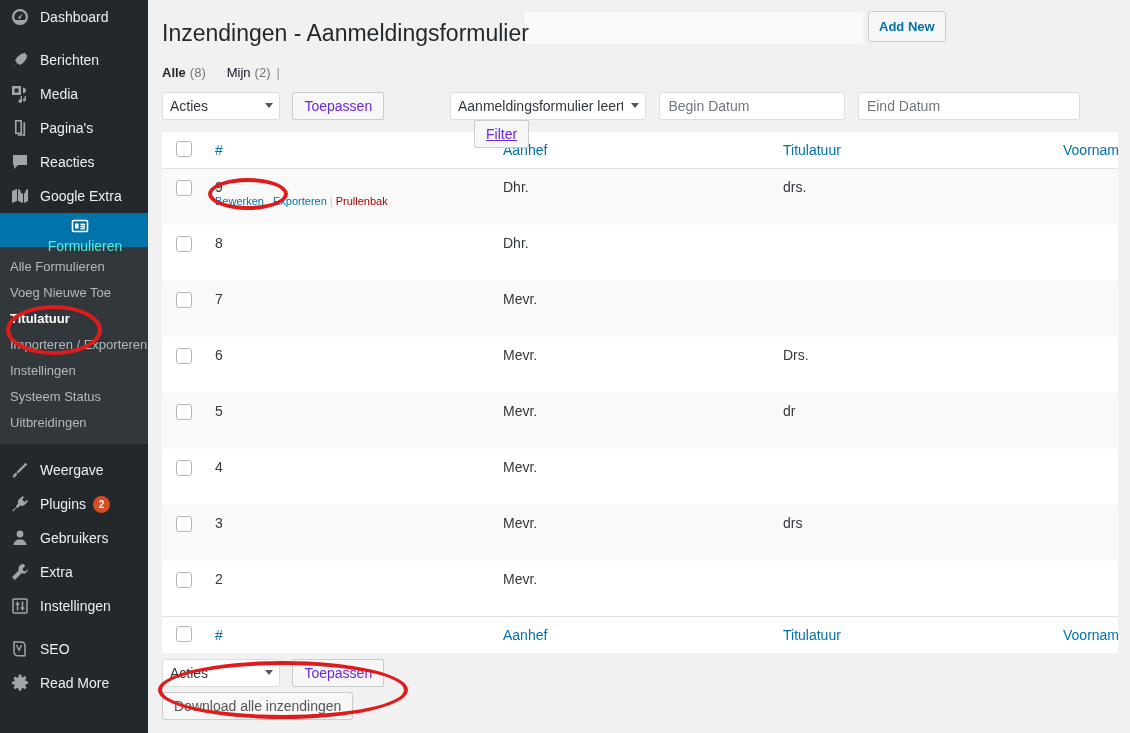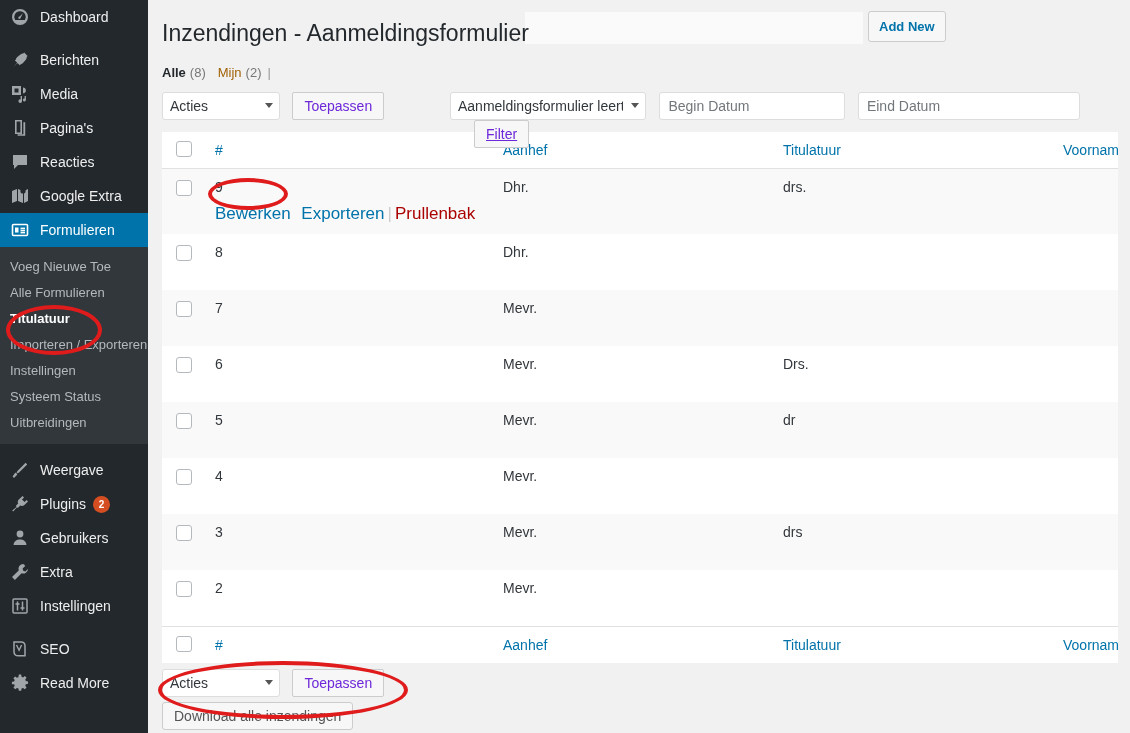--- a/index.html
+++ b/index.html
@@ -35,21 +35,22 @@
     width: 26px; height: 20px;
     display: flex; align-items: center; justify-content: flex-start;
     color: #a0a5aa;
     flex: 0 0 26px;
     margin-right: 4px;
   }
   .menu-item .mi-icon svg { display: block; }
   .menu-item .mi-label { font-size: 14px; line-height: 1; }
   .menu-item.current {
     background: #0073aa;
-    color: #ffffff;
+    color: #5eead4;
+    flex-direction: column;
   }
   .menu-item.current .mi-icon { color: #fff; }
   .menu-item.current:after {
     content: "";
     position: absolute; right: -8px; top: 50%;
     margin-top: -8px;
     border-style: solid;
     border-width: 8px 0 8px 8px;
     border-color: transparent transparent transparent #0073aa;
   }
@@ -129,21 +130,21 @@
     padding: 0;
     list-style: none;
     font-size: 13px;
     color: #555;
     line-height: 20px;
     display: flex;
     align-items: center;
   }
   .subsubsub li { display: inline-flex; align-items: center; }
   .subsubsub .view-label { color: #23282d; font-weight: bold; }
-  .subsubsub .view-label.link { color: #a16207; font-weight: normal; cursor: pointer; }
+  .subsubsub .view-label.link { color: #0f172a; font-weight: normal; cursor: pointer; margin-left: 9px; }
   .subsubsub .count { color: #777; margin-left: 4px; }
   .subsubsub .sep { margin: 0 6px; color: #999; }
 
   
   .tablenav {
     position: relative;
     height: 37px;
     margin-top: 9px;
   }
   .tablenav.bottom { margin-top: 6px; height: 60px; }
@@ -240,22 +241,22 @@
   .wp-list-table tbody tr.plain { background: #fff; }
   .cb-box {
     display: inline-block;
     width: 16px; height: 16px;
     border: 1px solid #b4b9be;
     border-radius: 3px;
     background: #fff;
     margin-top: 1px;
   }
   .row-actions {
-    margin-top: 9px;
-    font-size: 17px;
+    margin-top: 0;
+    font-size: 11px;
     color: #ddd;
     white-space: nowrap;
   }
   .row-actions a { color: #0073aa; cursor: pointer; text-decoration: none; }
   .row-actions a.trash { color: #a00; }
   .row-actions .ra-sep { color: #ccc; padding: 0 3px; }
 
   
   .dl-btn {
     display: inline-block;
@@ -353,22 +354,22 @@
             <rect x="5" y="7.5" width="3.5" height="5" fill="currentColor" stroke="none"></rect>
             <line x1="10.5" y1="8.4" x2="15" y2="8.4"></line>
             <line x1="10.5" y1="10.5" x2="15" y2="10.5"></line>
             <line x1="10.5" y1="12.6" x2="15" y2="12.6"></line>
           </svg>
       </span>
       <span class="mi-label">Formulieren</span>
     </div>
 
     <div class="submenu">
+      <span class="submenu-item">Alle Formulieren</span>
       <span class="submenu-item">Voeg Nieuwe Toe</span>
-      <span class="submenu-item">Alle Formulieren</span>
       <span class="submenu-item current">Titulatuur</span>
       <span class="submenu-item">Importeren / Exporteren</span>
       <span class="submenu-item">Instellingen</span>
       <span class="submenu-item">Systeem Status</span>
       <span class="submenu-item">Uitbreidingen</span>
     </div>
 
     <div class="menu-gap"></div>
 
     <div class="menu-item">

